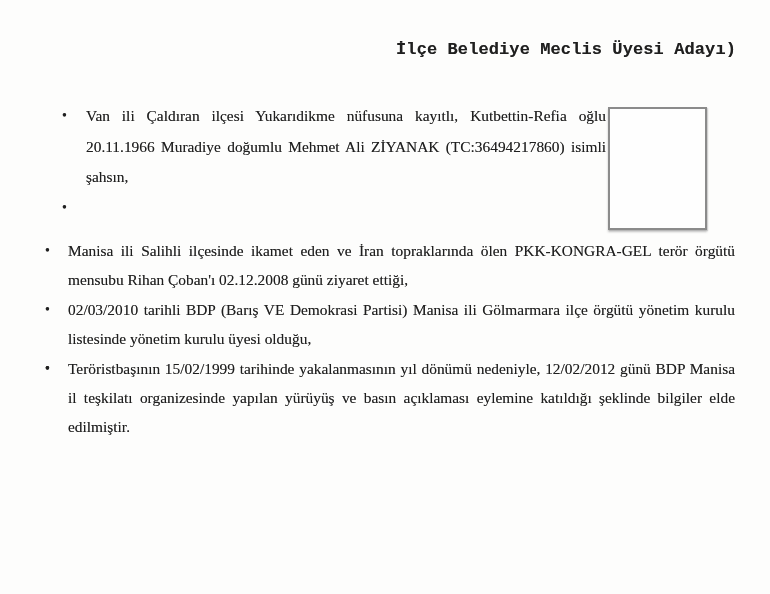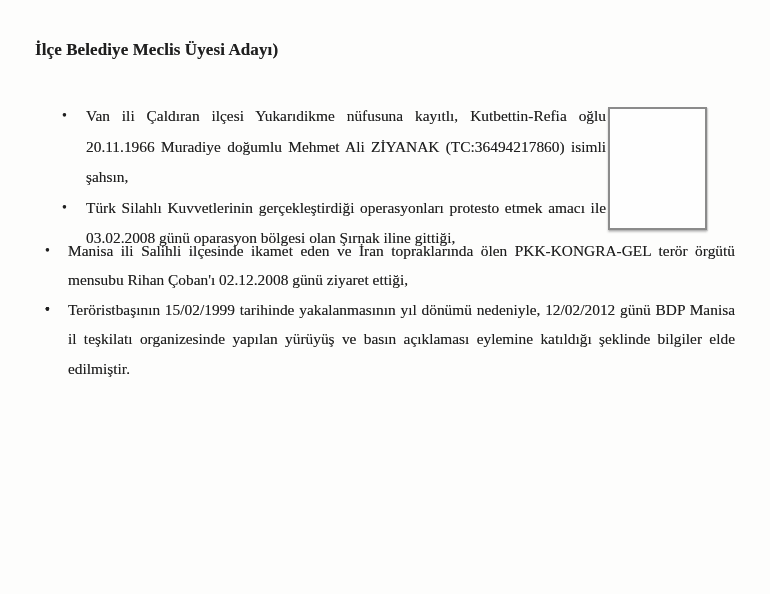--- a/index.html
+++ b/index.html
@@ -33,21 +33,21 @@
     font-size: 17px;
     line-height: 37px;
     letter-spacing: 0.1px;
   }
   .heading .h-line1 {
     text-indent: 45px;
     text-align: justify;
     text-align-last: justify;
     white-space: nowrap;
   }
-  .heading .h-line2 { text-align: left; }
+  .heading .h-line2 { text-align: right; font-family: Liberation Mono, monospace; }
 
   ul.findings {
     position: absolute;
     list-style: none;
     font-size: 15.4px;
     text-align: justify;
   }
   ul.list-upper {
     top: 101px;
     left: 86px;
@@ -91,33 +91,33 @@
 
   <ul class="findings list-upper">
 
       <li>
         <span class="dot">•</span>
         <span class="txt">Van ili Çaldıran ilçesi Yukarıdikme nüfusuna kayıtlı, Kutbettin-Refia oğlu 20.11.1966 Muradiye doğumlu Mehmet Ali ZİYANAK (TC:36494217860) isimli şahsın,</span>
       </li>
 
       <li>
         <span class="dot">•</span>
-        <span class="txt">Türk Silahlı Kuvvetlerinin gerçekleştirdiği operasyonları protesto etmek amacı ile 03.02.2008 günü  oparasyon bölgesi olan Şırnak iline gittiği,</span>
       </li>
     </ul>
 
   <ul class="findings list-lower">
 
       <li>
         <span class="dot">•</span>
         <span class="txt">Manisa ili Salihli ilçesinde ikamet eden ve İran topraklarında ölen PKK-KONGRA-GEL terör örgütü mensubu Rihan Çoban'ı 02.12.2008 günü ziyaret ettiği,</span>
       </li>
 
       <li>
         <span class="dot">•</span>
+        <span class="txt">02/03/2010 tarihli BDP (Barış VE Demokrasi Partisi) Manisa ili Gölmarmara ilçe örgütü yönetim kurulu listesinde yönetim kurulu üyesi olduğu,</span>
       </li>
 
       <li>
         <span class="dot">•</span>
       </li>
 
       <li>
         <span class="dot">•</span>
         <span class="txt">Teröristbaşının 15/02/1999 tarihinde yakalanmasının yıl dönümü nedeniyle, 12/02/2012 günü BDP Manisa il teşkilatı organizesinde yapılan yürüyüş ve basın açıklaması eylemine katıldığı şeklinde bilgiler elde edilmiştir.</span>
       </li>

